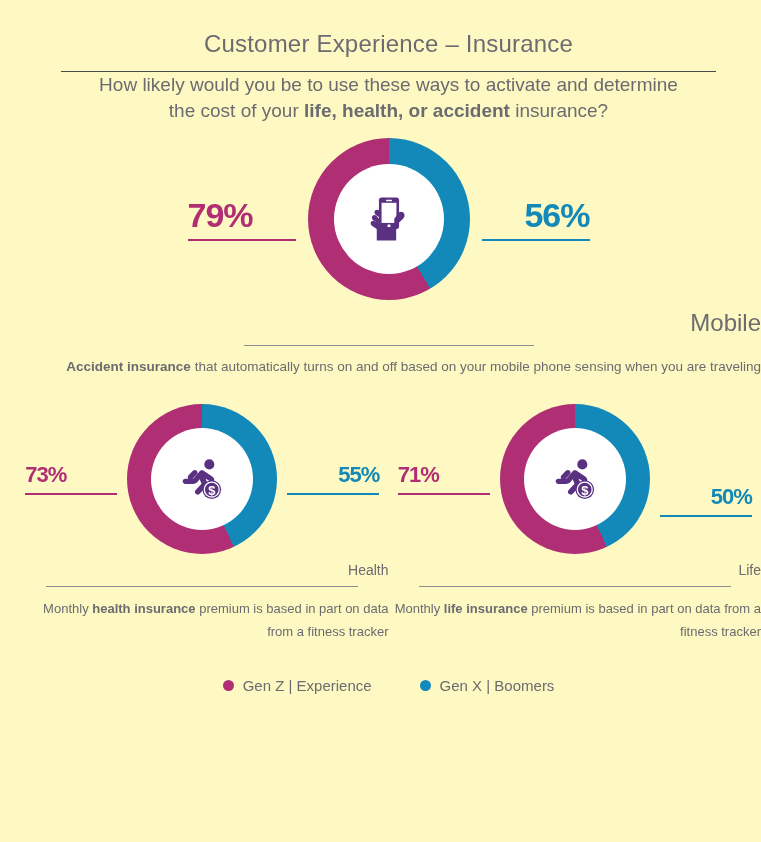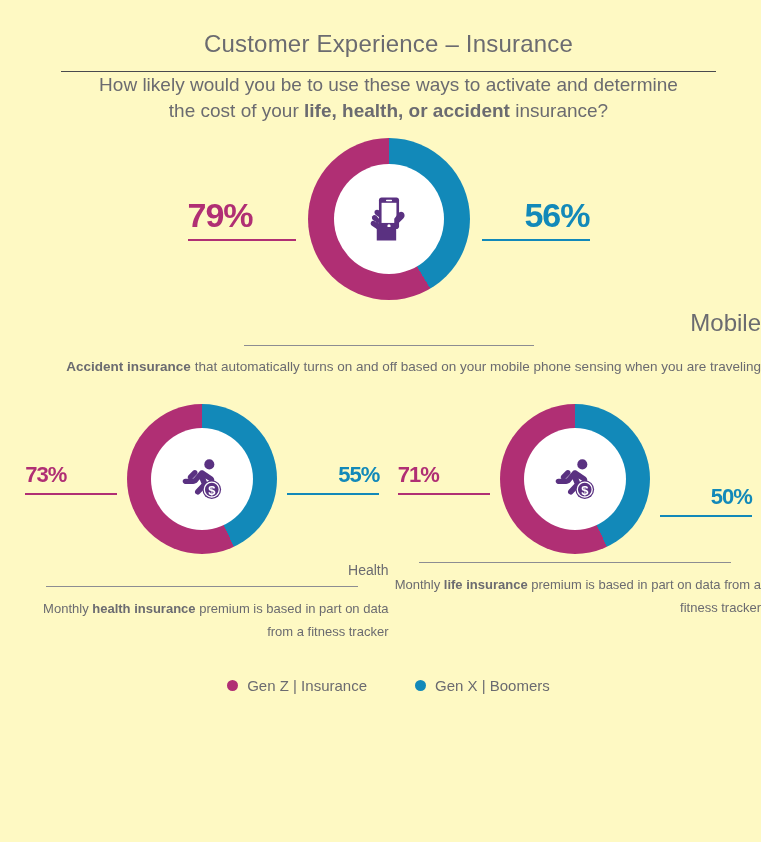--- a/index.html
+++ b/index.html
@@ -242,31 +242,32 @@
             </svg>
           </div>
         </div>
 
         <div class="pct-wrap right">
           <div class="pct pct-right" style="color: rgb(18, 137, 185); margin-top: 45px;">50%</div>
           <div class="pct-rule pct-rule-right" style="background: rgb(18, 137, 185);"></div>
         </div>
       </div>
 
+      <div class="cat-label">Life</div>
       <div class="cat-rule"></div>
       <div class="desc">
         <span>Monthly </span><b>life insurance</b><span> premium is based in part on data from a fitness tracker</span>
       </div>
     </div>
   </div>
 
   <div class="legend">
     <div class="legend-item">
       <span class="legend-dot" style="background: rgb(176, 47, 116);"></span>
-      <span>Gen Z  |  Insurance</span>
+      <span>Gen Z  |  Experience</span>
     </div>
     <div class="legend-item">
       <span class="legend-dot" style="background: rgb(18, 137, 185);"></span>
       <span>Gen X  |  Boomers</span>
     </div>
   </div>
 
 </div>
 
 </body></html>

